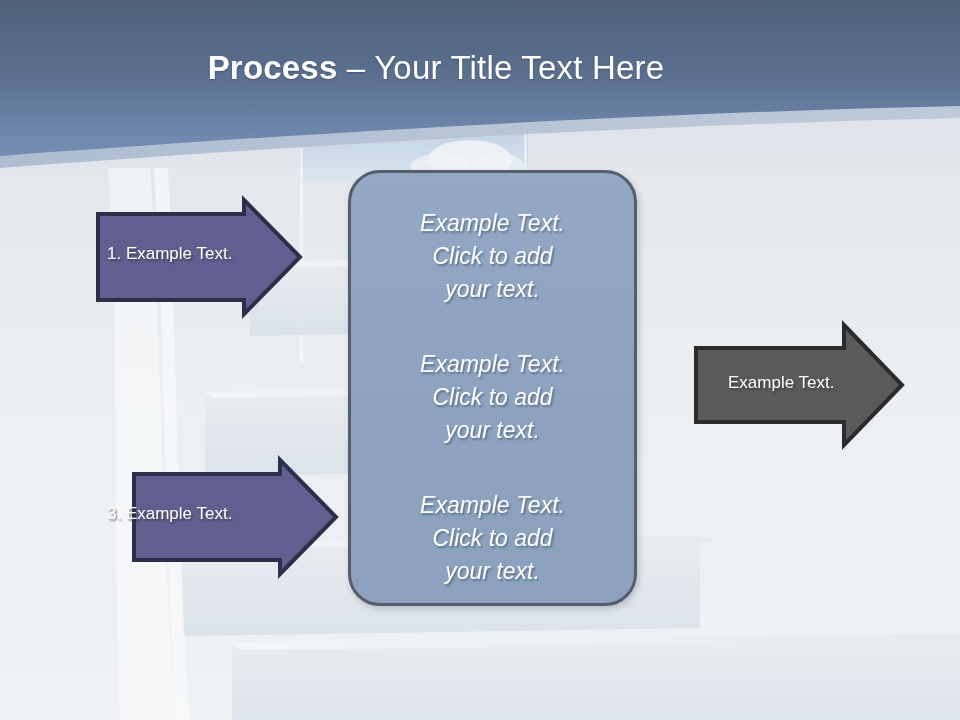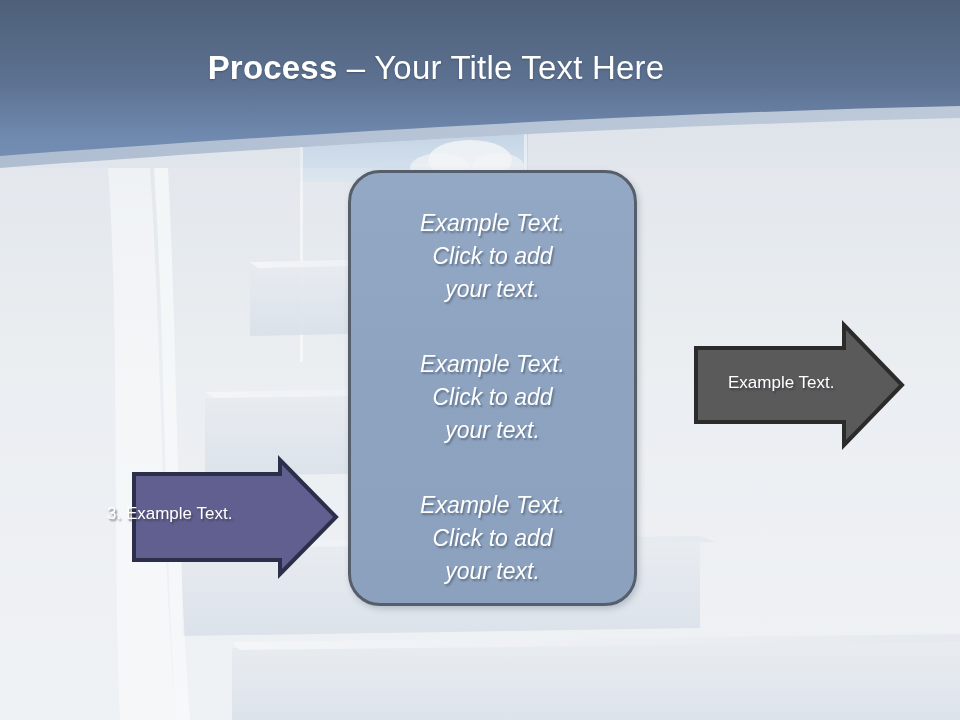--- a/index.html
+++ b/index.html
@@ -190,20 +190,26 @@
 Click  to add
 your text.</div>
     <div class="panel-block">Example Text.
 Click  to add
 your text.</div>
     <div class="panel-block">Example Text.
 Click  to add
 your text.</div>
   </div>
 
+  <div class="arrow arrow-1">
+    <svg width="206" height="118" viewBox="0 0 206 118">
+      <polygon points="2,16 148,16 148,2 204,59 148,116 148,102 2,102" fill="#615f8f" stroke="#2b2f4a" stroke-width="4" stroke-linejoin="miter"></polygon>
+    </svg>
+    <span class="arrow-label">1. Example Text.</span>
+  </div>
 
 
   <div class="arrow arrow-3">
     <svg width="206" height="118" viewBox="0 0 206 118">
       <polygon points="2,16 148,16 148,2 204,59 148,116 148,102 2,102" fill="#615f8f" stroke="#2b2f4a" stroke-width="4" stroke-linejoin="miter"></polygon>
     </svg>
     <span class="arrow-label">3. Example Text.</span>
   </div>
 
   <div class="arrow arrow-out">

